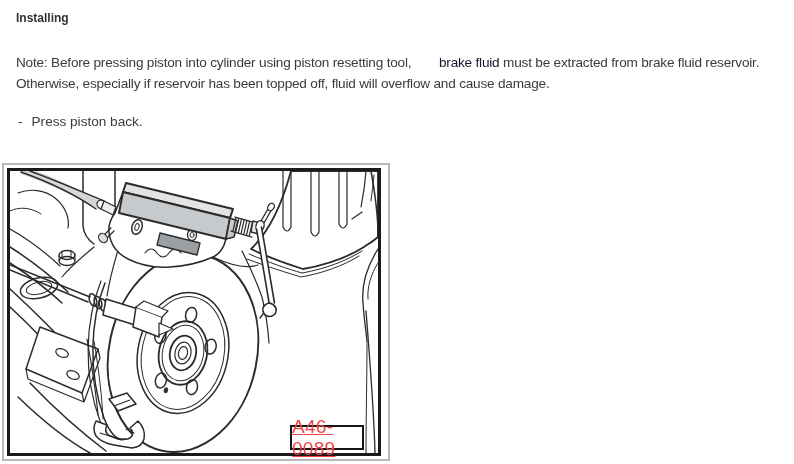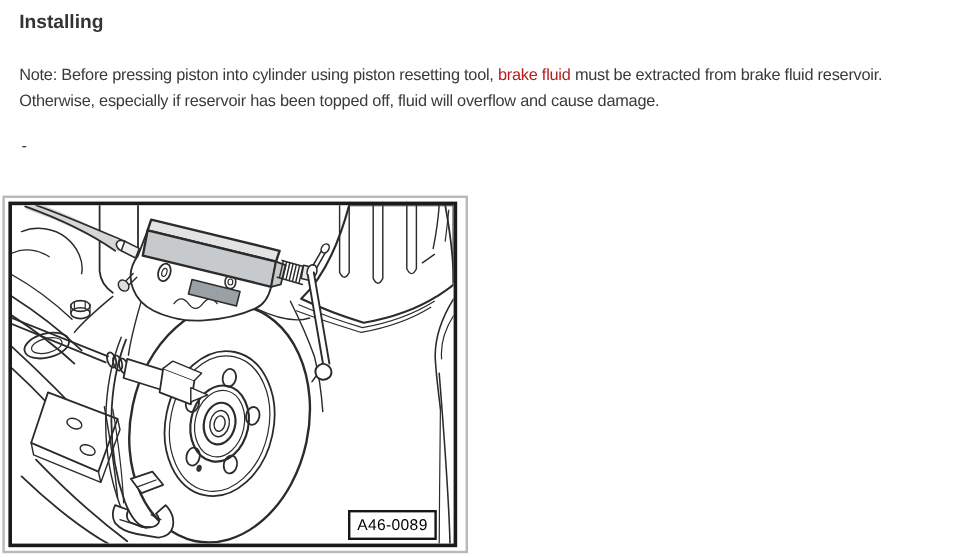--- a/index.html
+++ b/index.html
@@ -6,31 +6,31 @@
   .page{
     position:relative;
     width:794px;height:464px;
     background:#ffffff;
     font-family:"Liberation Sans",sans-serif;
     color:#3a3a3a;
     overflow:hidden;
   }
   .heading{
     margin:10px 16px 0 16px;
-    font-size:16px;line-height:17px;
+    font-size:12px;line-height:17px;
     font-weight:bold;color:#333333;
   }
   .note{
     margin:25px 8px 0 16px;
     width:782px;
     font-size:13.6px;line-height:21px;
     letter-spacing:-0.2px;
   }
   .note b{font-weight:normal;}
-  .note a{color:#b91c1c;text-decoration:none;cursor:pointer;}
+  .note a{color:#0f172a;text-decoration:none;cursor:pointer;margin-left:24px;}
   .step{
     margin:19px 16px 0 18px;
     font-size:13.6px;line-height:18px;
     display:flex;
   }
   .step .dash{margin-right:9px;}
   
   .figure-frame{
     margin:32px 0 0 2px;
     width:378px;
@@ -45,39 +45,40 @@
     background:#ffffff;
   }
   .figure-inner svg{display:block;}
   .figure-label{
     position:absolute;
     left:280px;top:254px;
     width:70px;height:21px;
     border:2px solid #161616;
     background:#ffffff;
     display:flex;align-items:center;justify-content:center;
-    font-size:13px;letter-spacing:0.3px;color:#000000;
+    font-size:19px;letter-spacing:0.3px;color:#ef4444;text-decoration:underline;
   }
 </style>
 </head>
 <body>
 
 <div class="page">
 
   <div class="heading">Installing</div>
 
   <p class="note">
     <b>Note:</b>
     <span>Before pressing piston into cylinder using piston resetting tool,</span>
     <a>brake fluid</a>
     <span>must be extracted from brake fluid reservoir. Otherwise, especially if reservoir has been topped off, fluid will overflow and cause damage.</span>
   </p>
 
   <div class="step">
     <span class="dash">-</span>
+    <span>Press piston back.</span>
   </div>
 
   <div class="figure-frame">
     <div class="figure-inner">
 
       <svg width="368" height="282" viewBox="0 0 368 282">
         <g stroke="#2b2b2b" fill="none" stroke-width="1.5" stroke-linecap="round" stroke-linejoin="round">
 
           <g transform="rotate(12 173 182)">
             <ellipse cx="173" cy="182" rx="74" ry="100" fill="#ffffff" stroke-width="2"></ellipse>

